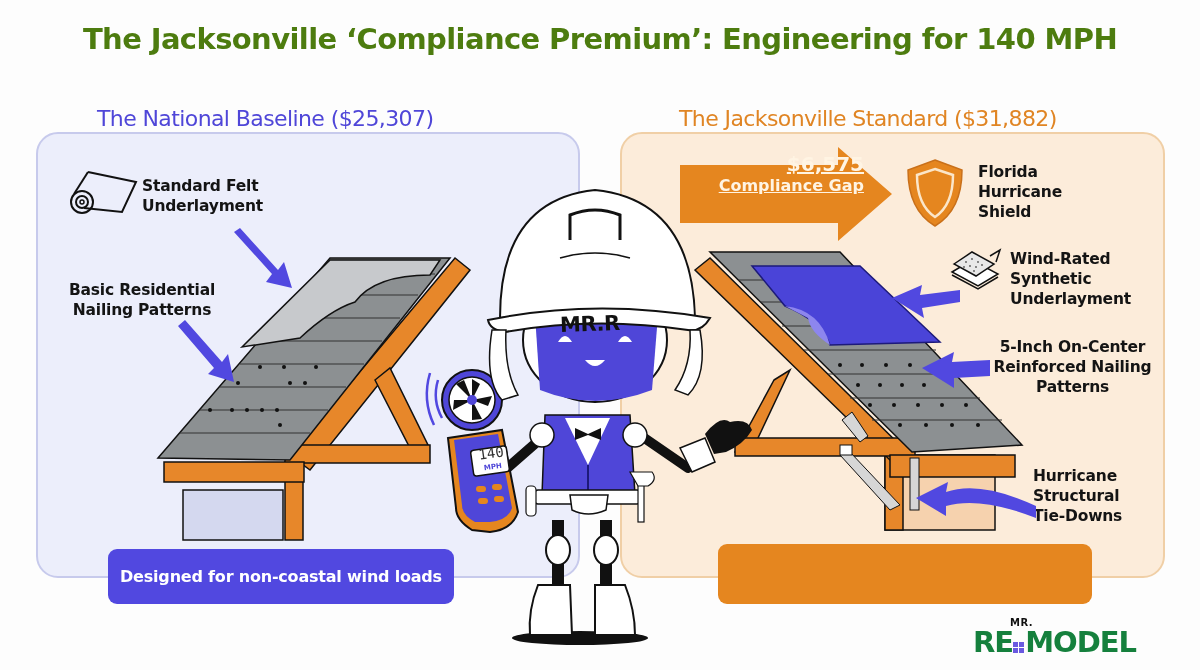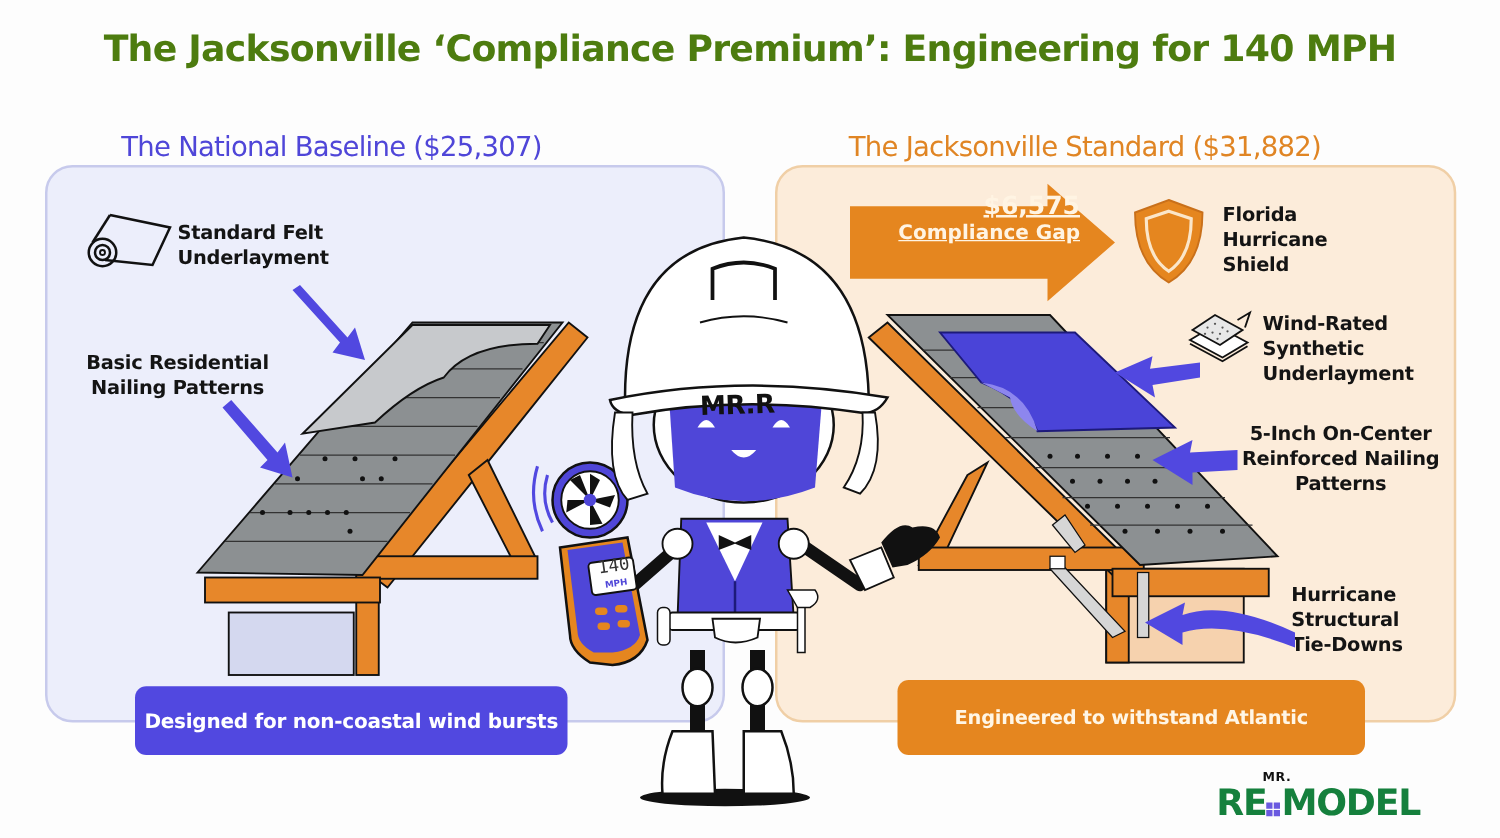--- a/index.html
+++ b/index.html
@@ -121,21 +121,21 @@
       <circle cx="97" cy="170" r="2"></circle>
       <circle cx="112" cy="170" r="2"></circle>
       <circle cx="127" cy="170" r="2"></circle>
     <circle cx="130" cy="185" r="2"></circle>
   </g>
 
   <path d="M90 -12 L128 30 L134 22 L142 48 L116 42 L122 34 L84 -8 Z" fill="#5148e0"></path>
   <path d="M35 80 L72 122 L78 114 L84 142 L58 134 L64 128 L28 86 Z" fill="#5148e0"></path>
 </svg>
 
-<div class="footer-box left">Designed for non-coastal wind bursts</div>
+<div class="footer-box left">Designed for non-coastal wind loads</div>
 
 <svg class="gap-arrow" viewBox="0 0 220 94">
   <path d="M0 18 L158 18 L158 0 L212 47 L158 94 L158 76 L0 76 Z" fill="#e5861f"></path>
 </svg>
 <div class="gap-text">
   <span class="gap-amount">$6,575</span>
   <span class="gap-label">Compliance Gap</span>
 </div>
 
 <svg style="left:906px;top:158px" width="58" height="70" viewBox="0 0 58 70">
@@ -233,21 +233,20 @@
   <rect x="220" y="218" width="9" height="52" fill="#d6d6d6" stroke="#111" stroke-width="1"></rect>
   <rect x="150" y="205" width="12" height="10" fill="#fff" stroke="#111" stroke-width="1"></rect>
 
   <path d="M270 50 L230 55 L232 45 L202 58 L234 78 L232 68 L270 62 Z" fill="#5148e0"></path>
   <path d="M300 120 L262 122 L264 112 L232 128 L264 148 L264 138 L300 136 Z" fill="#5148e0"></path>
   <path d="M346 266 Q290 240 256 252 L258 242 L226 258 L256 276 L256 266 Q290 256 346 278 Z" fill="#5148e0"></path>
 </svg>
 
 <div class="footer-box right">
   <div>
-    <div>Engineered to withstand Atlantic</div>
   </div>
 </div>
 
 <svg style="left:430px;top:190px" width="340" height="460" viewBox="0 0 340 460">
 
   <rect x="122" y="330" width="12" height="70" fill="#111"></rect>
   <rect x="170" y="330" width="12" height="70" fill="#111"></rect>
   <ellipse cx="150" cy="448" rx="68" ry="7" fill="#111"></ellipse>
   <path d="M108 395 L140 395 L142 445 L100 445 Q98 420 108 395 Z" fill="#fff" stroke="#111" stroke-width="2"></path>
   <path d="M165 395 L195 395 Q205 420 205 445 L165 445 Z" fill="#fff" stroke="#111" stroke-width="2"></path>

